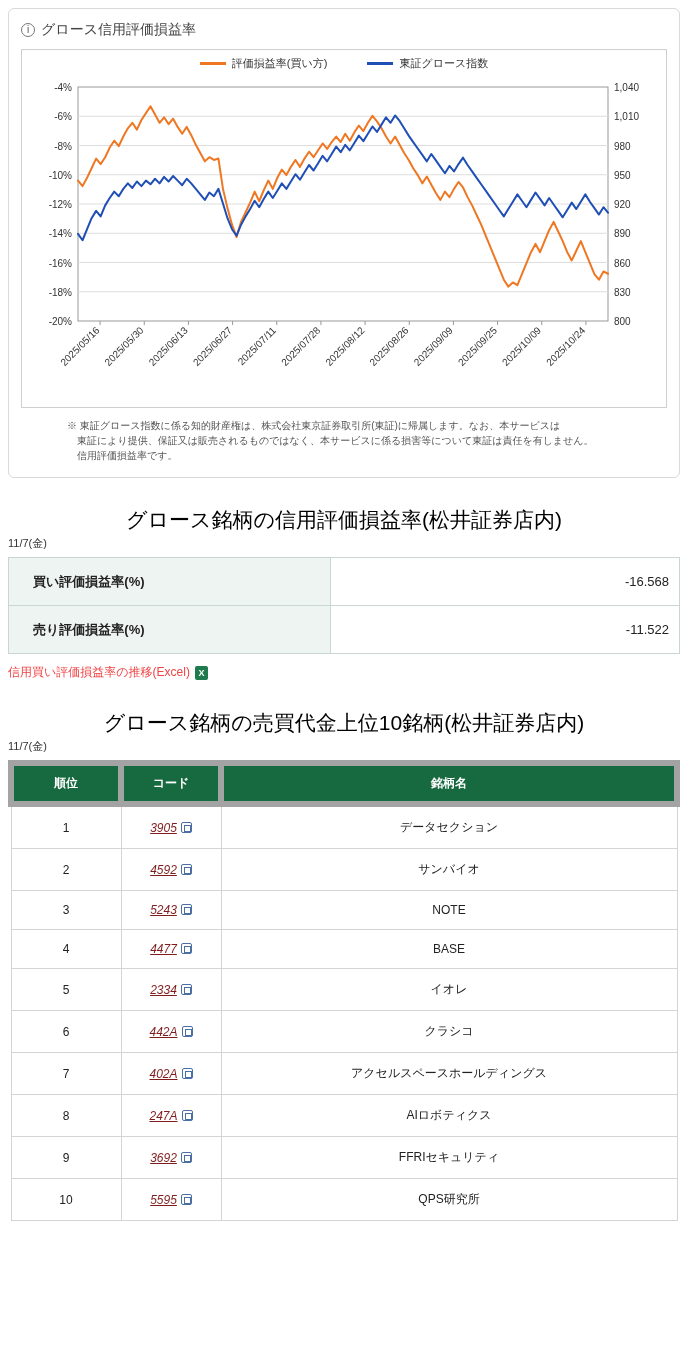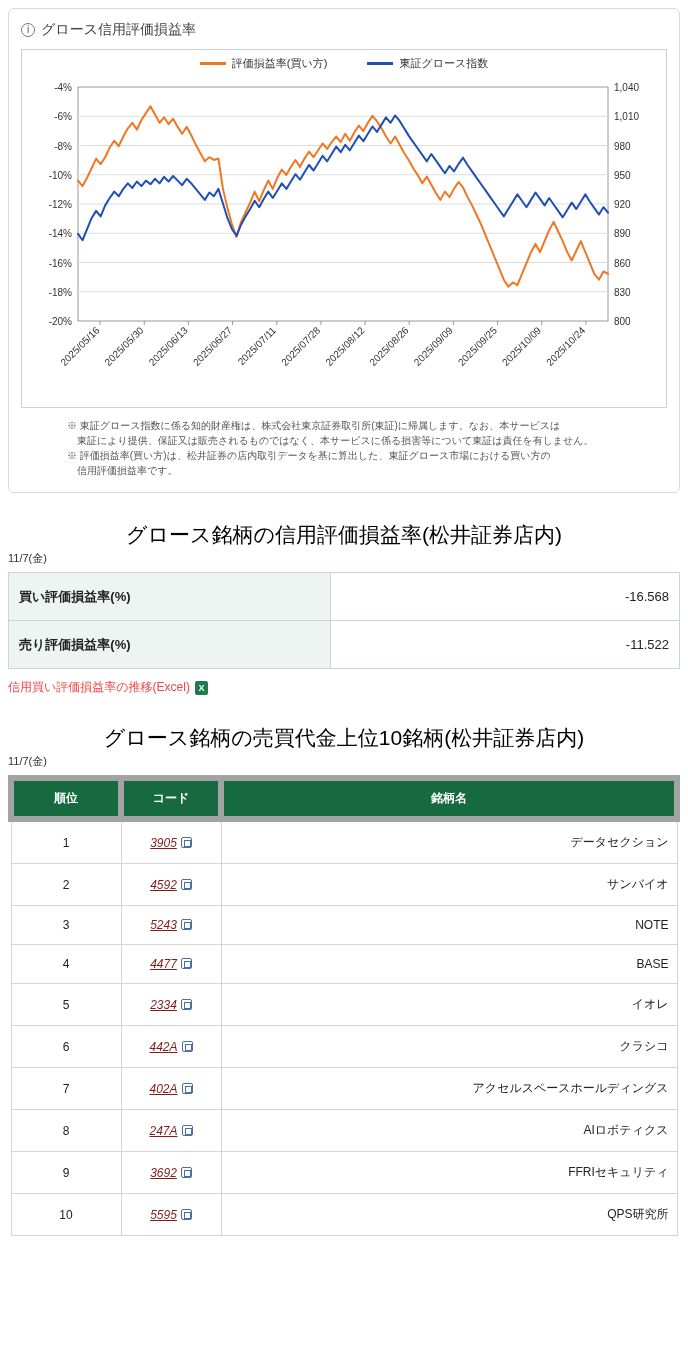--- a/index.html
+++ b/index.html
@@ -84,21 +84,21 @@
   
   table.kv-table {
     width: 100%;
     border-collapse: collapse;
     font-size: 13px;
   }
   table.kv-table th {
     background: #eef4f2;
     border: 1px solid #c9d6d2;
     text-align: left;
-    padding: 12px 10px;
+    padding: 12px 24px;
     font-weight: bold;
     width: 48%;
   }
   table.kv-table td {
     border: 1px solid #c9d6d2;
     padding: 16px 10px;
     text-align: right;
     margin-left: 8px;
   }
 
@@ -137,21 +137,21 @@
     border: 6px solid #a3a3a3;
     font-size: 12px;
   }
   table.rank-table td {
     border: 1px solid #d4d4d4;
     padding: 12px 8px;
     font-size: 12px;
   }
   td.col-rank { width: 110px; text-align: center; }
   td.col-code { width: 100px; text-align: center; }
-  td.col-name { text-align: right; padding-left: 14px; }
+  td.col-name { text-align: center; padding-left: 14px; }
   td.col-code a { color: #7f1d1d; text-decoration: underline; font-style: italic; }
   .win-icon {
     display: inline-block;
     width: 11px; height: 11px;
     border: 1px solid #4a6fa5;
     border-radius: 2px;
     position: relative;
     margin-left: 4px;
     vertical-align: -1px;
     background: #fff;
@@ -239,21 +239,20 @@
           <line x1="559.9166666666667" y1="248" x2="559.9166666666667" y2="252" stroke="#999" stroke-width="1"></line>
           <text x="0" y="0" font-size="10" fill="#333" text-anchor="end" transform="translate(559.9166666666667,258) rotate(-45)" font-family="&quot;Liberation Sans&quot;, sans-serif">2025/10/24</text>
           <path d="M52.00,107.60L56.53,113.11L61.06,104.85L65.59,95.21L70.12,85.58L74.65,91.08L79.18,84.20L83.71,74.56L88.24,67.68L92.77,73.19L97.30,63.55L101.83,55.29L106.36,49.79L110.89,56.67L115.42,47.04L119.95,40.15L124.48,33.27L129.01,41.53L133.54,49.79L138.07,44.28L142.60,51.16L147.13,45.66L151.66,53.92L156.19,60.80L160.72,53.92L165.25,62.18L169.78,71.81L174.31,80.07L178.84,88.33L183.37,84.20L187.90,86.95L192.43,85.58L196.96,115.86L201.49,135.13L206.02,151.65L210.55,164.04L215.08,148.89L219.61,139.26L224.14,129.62L228.67,118.61L233.20,128.25L237.73,117.24L242.26,107.60L246.79,115.86L251.32,104.85L255.85,96.59L260.38,102.09L264.91,93.84L269.44,86.95L273.97,93.84L278.50,85.58L283.03,78.69L287.56,84.20L292.09,77.32L296.62,70.44L301.15,75.94L305.68,69.06L310.21,63.55L314.74,69.06L319.26,60.80L323.79,67.68L328.32,59.42L332.85,52.54L337.38,58.05L341.91,49.79L346.44,42.91L350.97,48.41L355.50,55.29L360.03,63.55L364.56,70.44L369.09,63.55L373.62,71.81L378.15,80.07L382.68,86.95L387.21,95.21L391.74,102.09L396.27,110.35L400.80,103.47L405.33,111.73L409.86,119.99L414.39,126.87L418.92,118.61L423.45,124.12L427.98,115.86L432.51,108.98L437.04,114.48L441.57,124.12L446.10,132.38L450.63,142.01L455.16,151.65L459.69,162.66L464.22,173.67L468.75,184.68L473.28,195.69L477.81,206.71L482.34,213.59L486.87,209.46L491.40,212.21L495.93,201.20L500.46,190.19L504.99,179.18L509.52,170.92L514.05,179.18L518.58,168.16L523.11,157.15L527.64,148.89L532.17,158.53L536.70,168.16L541.23,179.18L545.76,187.44L550.29,177.80L554.82,168.16L559.35,179.18L563.88,190.19L568.41,201.20L572.94,206.71L577.47,198.45L582.00,200.76" fill="none" stroke="#ef7722" stroke-width="2" stroke-linejoin="round" stroke-linecap="round"></path>
           <path d="M52.00,160.82L56.53,167.25L61.06,156.24L65.59,145.22L70.12,137.88L74.65,143.39L79.18,132.38L83.71,125.04L88.24,118.61L92.77,123.20L97.30,115.86L101.83,110.35L106.36,114.94L110.89,108.52L115.42,113.11L119.95,107.60L124.48,111.27L129.01,105.76L133.54,110.35L138.07,103.93L142.60,108.52L147.13,103.01L151.66,107.60L156.19,112.19L160.72,105.76L165.25,110.35L169.78,115.86L174.31,121.36L178.84,126.87L183.37,119.53L187.90,123.20L192.43,115.86L196.96,130.54L201.49,145.22L206.02,156.24L210.55,162.66L215.08,151.65L219.61,143.39L224.14,136.05L228.67,127.79L233.20,134.21L237.73,125.95L242.26,118.61L246.79,125.04L251.32,117.69L255.85,110.35L260.38,115.86L264.91,108.52L269.44,101.18L273.97,106.68L278.50,99.34L283.03,92.00L287.56,97.51L292.09,90.16L296.62,82.82L301.15,88.33L305.68,80.99L310.21,73.65L314.74,79.15L319.26,71.81L323.79,77.32L328.32,69.98L332.85,62.64L337.38,68.14L341.91,60.80L346.44,53.46L350.97,58.96L355.50,51.62L360.03,44.28L364.56,49.79L369.09,42.45L373.62,47.95L378.15,55.29L382.68,62.64L387.21,69.06L391.74,75.48L396.27,81.91L400.80,88.33L405.33,80.99L409.86,87.41L414.39,93.84L418.92,100.26L423.45,92.92L427.98,98.42L432.51,91.08L437.04,84.66L441.57,92.00L446.10,98.42L450.63,104.85L455.16,111.27L459.69,117.69L464.22,124.12L468.75,130.54L473.28,136.96L477.81,143.39L482.34,136.05L486.87,128.71L491.40,121.36L495.93,127.79L500.46,134.21L504.99,126.87L509.52,119.53L514.05,125.95L518.58,132.38L523.11,125.04L527.64,131.46L532.17,137.88L536.70,144.31L541.23,136.96L545.76,129.62L550.29,136.05L554.82,128.71L559.35,121.36L563.88,128.71L568.41,135.13L572.94,141.55L577.47,134.21L582.00,139.72" fill="none" stroke="#1f4fb5" stroke-width="2" stroke-linejoin="round" stroke-linecap="round"></path>
         </svg>
     </div>
 
     <div class="chart-note">
       <div>※ 東証グロース指数に係る知的財産権は、株式会社東京証券取引所(東証)に帰属します。なお、本サービスは</div>
       <div class="sub">東証により提供、保証又は販売されるものではなく、本サービスに係る損害等について東証は責任を有しません。</div>
-      <div>※ 評価損益率(買い方)は、松井証券の店内取引データを基に算出した、東証グロース市場における買い方の</div>
       <div class="sub">信用評価損益率です。</div>
     </div>
   </div>
 
   <h2 class="section-title">グロース銘柄の信用評価損益率(松井証券店内)</h2>
   <div class="date-right">11/7(金)</div>
 
   <table class="kv-table">
     <tbody>
       <tr>

